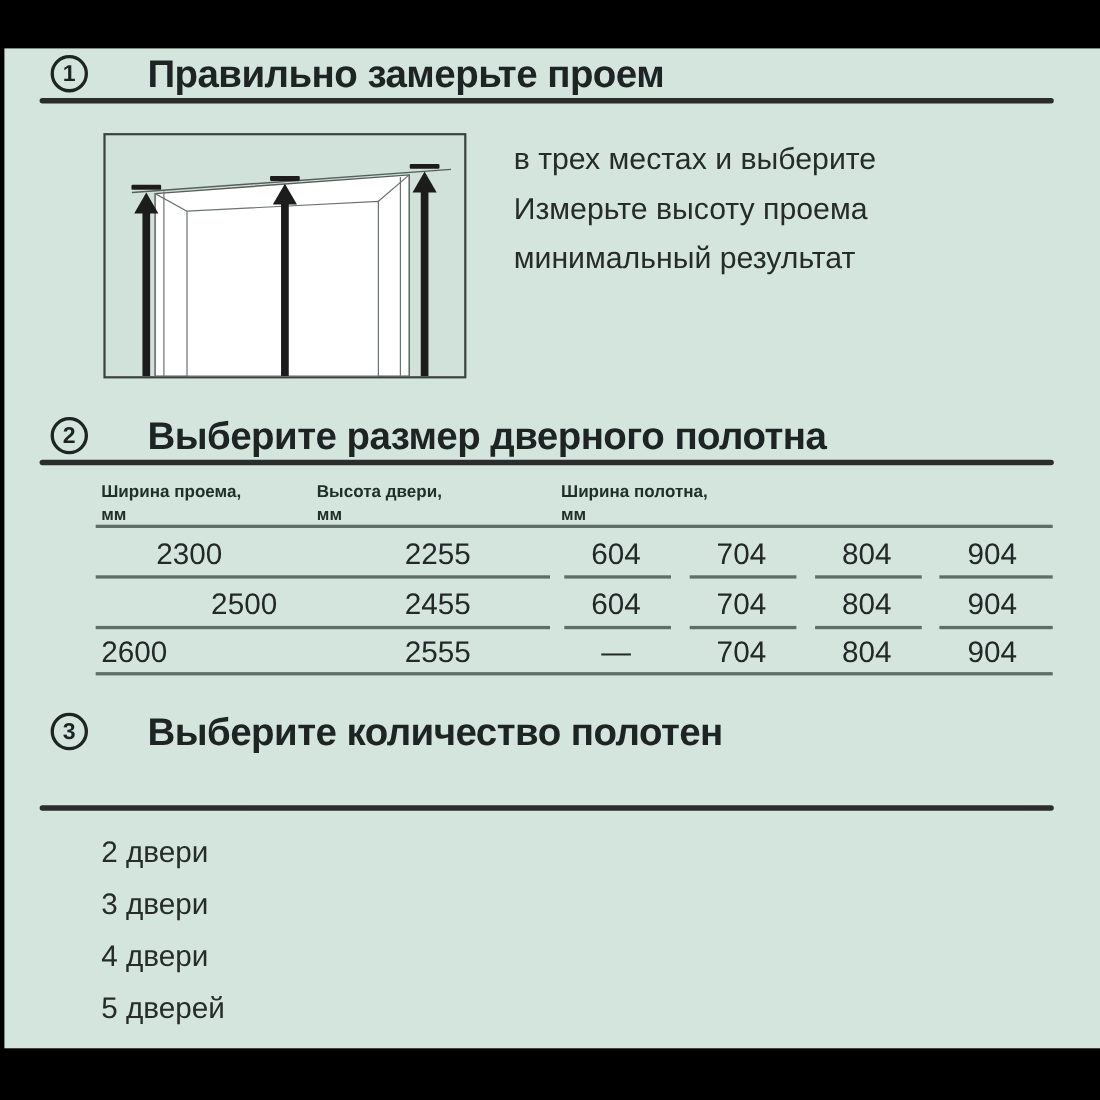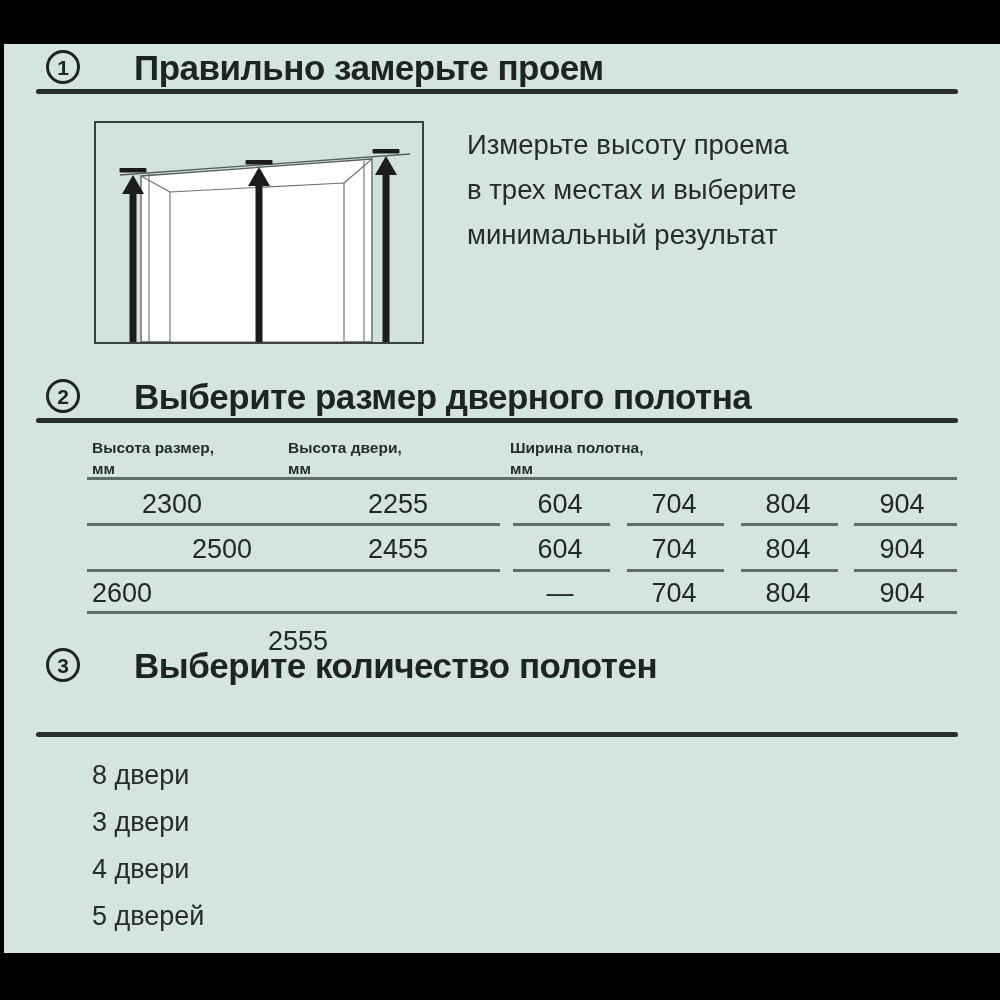--- a/index.html
+++ b/index.html
@@ -85,33 +85,33 @@
       </g>
       <g fill="#1c1c1c">
         <rect x="276.5" y="26" width="27" height="4.5" rx="1"></rect>
         <polygon points="290,33 279,52 301,52"></polygon>
         <rect x="286.5" y="46" width="7" height="173"></rect>
       </g>
     </svg>
   </div>
 
   <div class="desc">
+    <div>в трех местах и выберите</div>
     <div>Измерьте высоту проема</div>
-    <div>в трех местах и выберите</div>
     <div>минимальный результат</div>
   </div>
 
   <div class="step-circle" style="left:46px;top:379px;">
     <span>2</span>
   </div>
   <div class="sec-title" style="left:92px;top:379px;">Выберите размер дверного полотна</div>
   <div class="rule" style="left:36px;top:418px;width:922px;"></div>
 
   <div class="thead-cell" style="left:92px;">
-    <div>Высота размер,</div>
+    <div>Ширина проема,</div>
     <div>мм</div>
   </div>
   <div class="thead-cell" style="left:268px;margin-left:20px;">
     <div>Высота двери,</div>
     <div>мм</div>
   </div>
   <div class="thead-cell" style="left:510px;">
     <div>Ширина полотна,</div>
     <div>мм</div>
   </div>
@@ -123,21 +123,21 @@
       <div class="tcell" style="left: 614px; top: 489px; width: 120px; text-align: center;">704</div>
       <div class="tcell" style="left: 728px; top: 489px; width: 120px; text-align: center;">804</div>
       <div class="tcell" style="left: 842px; top: 489px; width: 120px; text-align: center;">904</div>
       <div class="tcell" style="left: 92px; top: 534px; width: 160px; text-align: right;">2500</div>
       <div class="tcell" style="left: 268px; top: 534px; width: 160px; text-align: right;">2455</div>
       <div class="tcell" style="left: 500px; top: 534px; width: 120px; text-align: center;">604</div>
       <div class="tcell" style="left: 614px; top: 534px; width: 120px; text-align: center;">704</div>
       <div class="tcell" style="left: 728px; top: 534px; width: 120px; text-align: center;">804</div>
       <div class="tcell" style="left: 842px; top: 534px; width: 120px; text-align: center;">904</div>
       <div class="tcell" style="left: 92px; top: 578px; width: 160px; text-align: left;">2600</div>
-      <div class="tcell" style="left: 268px; top: 578px; width: 160px; text-align: left; margin-top: 48px;">2555</div>
+      <div class="tcell" style="left: 268px; top: 578px; width: 160px; text-align: right;">2555</div>
       <div class="tcell" style="left: 500px; top: 578px; width: 120px; text-align: center;">—</div>
       <div class="tcell" style="left: 614px; top: 578px; width: 120px; text-align: center;">704</div>
       <div class="tcell" style="left: 728px; top: 578px; width: 120px; text-align: center;">804</div>
       <div class="tcell" style="left: 842px; top: 578px; width: 120px; text-align: center;">904</div>
     </div>
   <div id="table-lines">
       <div class="tline" style="left: 87px; top: 477px; width: 870px;"></div>
       <div class="tline" style="left: 87px; top: 523px; width: 413px;"></div>
       <div class="tline" style="left: 513px; top: 523px; width: 97px;"></div>
       <div class="tline" style="left: 627px; top: 523px; width: 97px;"></div>
@@ -151,19 +151,19 @@
       <div class="tline" style="left: 87px; top: 611px; width: 870px;"></div>
     </div>
 
   <div class="step-circle" style="left:46px;top:648px;">
     <span>3</span>
   </div>
   <div class="sec-title" style="left:92px;top:648px;">Выберите количество полотен</div>
   <div class="rule" style="left:36px;top:732px;width:922px;"></div>
 
   <div id="door-options">
-      <div class="door-label" style="top: 760px;">8 двери</div>
+      <div class="door-label" style="top: 760px;">2 двери</div>
       <div class="door-label" style="top: 807px;">3 двери</div>
       <div class="door-label" style="top: 854px;">4 двери</div>
       <div class="door-label" style="top: 901px;">5 дверей</div>
     </div>
 
 </div>
 
 </body></html>

